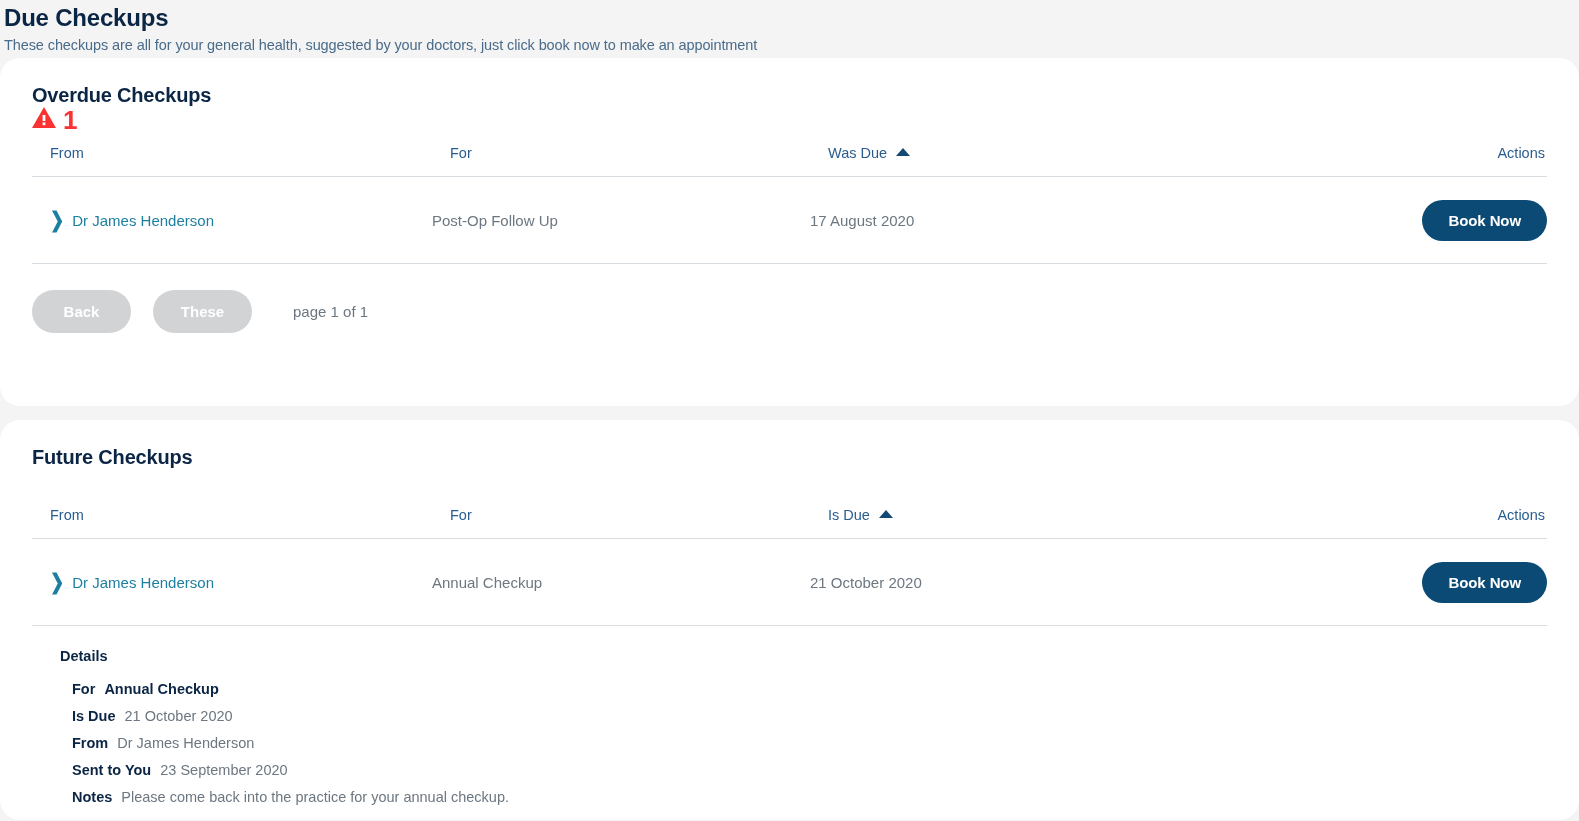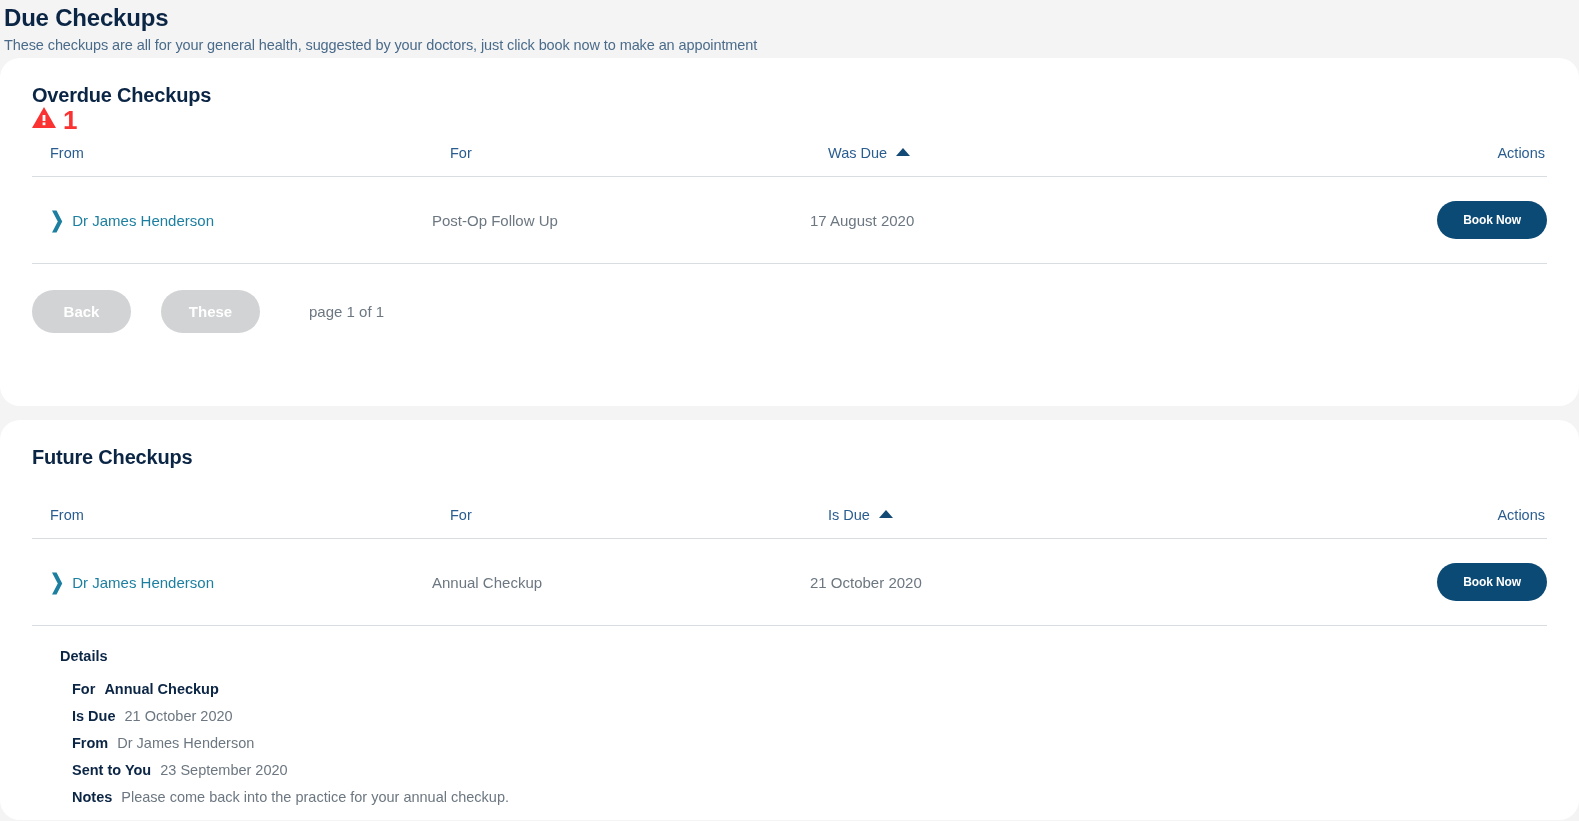--- a/index.html
+++ b/index.html
@@ -129,35 +129,35 @@
     font-size: 17px;
     font-weight: bold;
     line-height: 1;
     transform: scaleY(1.25);
   }
   .from-name { font-size: 15px; }
 
   .btn-book {
     background: #0b4a75;
     color: #ffffff;
-    font-size: 12px;
+    font-size: 15px;
     font-weight: bold;
     border: none;
     border-radius: 22px;
     padding: 12px 26px;
     cursor: pointer;
     font-family: "Liberation Sans", sans-serif;
     letter-spacing: -0.1px;
   }
 
   
   .pager {
     display: flex;
     align-items: center;
-    gap: 30px;
+    gap: 22px;
     padding: 26px 0 0 0;
   }
   .btn-page {
     background: #d2d3d4;
     color: #ffffff;
     font-size: 15px;
     font-weight: bold;
     border: none;
     border-radius: 22px;
     padding: 13px 0;

